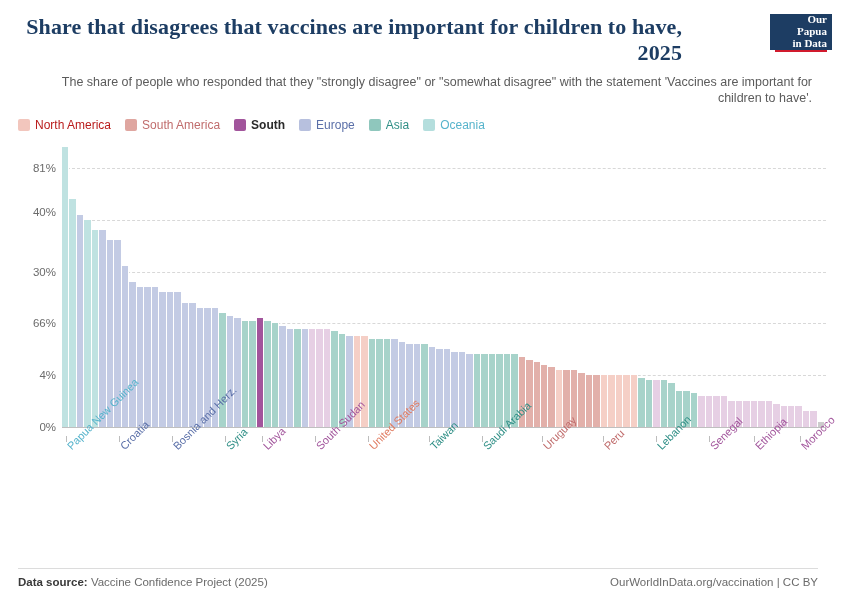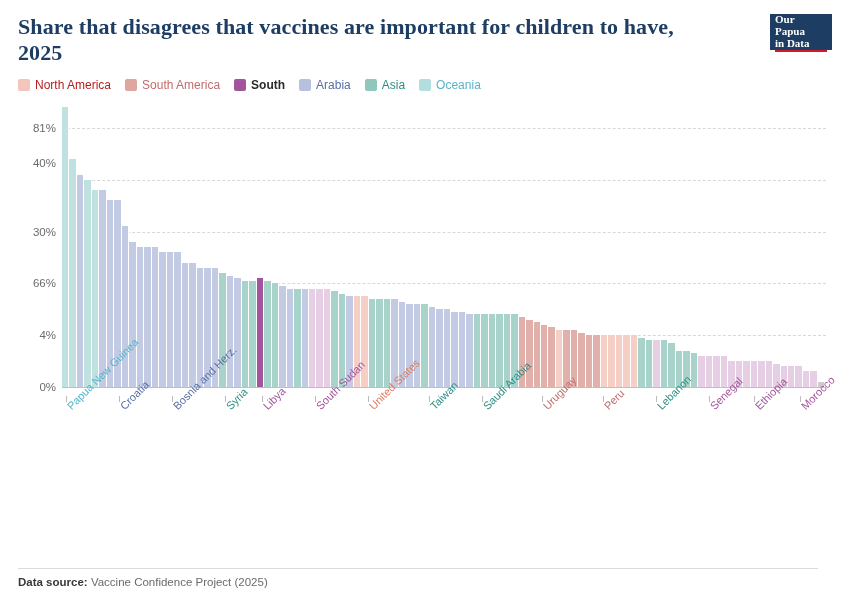--- a/index.html
+++ b/index.html
@@ -7,21 +7,21 @@
     width:850px;height:600px;
     background:#ffffff;
     font-family:"Liberation Sans", sans-serif;
     color:#3a3a3a;
     overflow:hidden;
     position:relative;
   }
   .wrap{position:relative;width:850px;height:600px;box-sizing:border-box;padding:14px 18px 0 18px;}
 
   
-  .header{position:relative;}
+  .header{position:relative;text-align:right;}
   .title{
     font-family:"Liberation Serif", serif;
     font-size:22px;line-height:26px;font-weight:700;color:#1d3d63;
     margin:0 150px 0 0;letter-spacing:.1px;
   }
   .subtitle{
     font-size:12.5px;line-height:16px;color:#5b5b5b;margin-top:8px;margin-right:20px;
   }
   .logo{
     position:absolute;top:0;right:0;width:62px;height:36px;background:#1d3d63;
@@ -64,20 +64,21 @@
   }
   .footer b{color:#3a3a3a;}
 </style>
 </head>
 <body>
 
 <div class="wrap">
 
   <div class="header">
     <h1 class="title">Share that disagrees that vaccines are important for children to have, 2025</h1>
+    <div class="subtitle">The share of people who responded that they "strongly disagree" or "somewhat disagree" with the statement 'Vaccines are important for children to have'.</div>
     <div class="logo">
       <span>Our Papua</span>
       <span class="l2">in Data</span>
     </div>
   </div>
 
   <div class="legend" id="legend">
       <div class="legend-item">
         <span class="legend-swatch" style="background: rgb(242, 198, 189);"></span>
         <span style="color: #b91c1c;">North America</span>
@@ -85,21 +86,21 @@
       <div class="legend-item">
         <span class="legend-swatch" style="background: rgb(223, 166, 160);"></span>
         <span style="color: rgb(192, 108, 108);">South America</span>
       </div>
       <div class="legend-item">
         <span class="legend-swatch" style="background: rgb(162, 85, 156);"></span>
         <span style="color: rgb(43, 43, 43); font-weight: 700;">South</span>
       </div>
       <div class="legend-item">
         <span class="legend-swatch" style="background: rgb(183, 192, 222);"></span>
-        <span style="color: rgb(90, 111, 168);">Arabia</span>
+        <span style="color: rgb(90, 111, 168);">Europe</span>
       </div>
       <div class="legend-item">
         <span class="legend-swatch" style="background: rgb(143, 199, 189);"></span>
         <span style="color: rgb(47, 143, 134);">Asia</span>
       </div>
       <div class="legend-item">
         <span class="legend-swatch" style="background: rgb(180, 222, 221);"></span>
         <span style="color: rgb(87, 180, 204);">Oceania</span>
       </div>
     </div>
@@ -217,21 +218,21 @@
           <div class="bar" title="Rwanda: 3%" style="height: 15.5455px; background: rgb(230, 207, 228); border-right: 1px solid rgb(255, 255, 255);"></div>
           <div class="bar" title="Burundi: 3%" style="height: 15.5455px; background: rgb(230, 207, 228); border-right: 1px solid rgb(255, 255, 255);"></div>
           <div class="bar" title="undefined: 1%" style="height: 5.18182px; background: rgb(204, 204, 204); border-right: 1px solid rgb(255, 255, 255);"></div>
         </div>
     </div>
     <div id="yticks">
         <div class="ytick" style="top: 285px;">0%</div>
         <div class="ytick" style="top: 233.182px;">4%</div>
         <div class="ytick" style="top: 181.364px;">66%</div>
         <div class="ytick" style="top: 129.545px;">30%</div>
-        <div class="ytick" style="top: 61px;">40%</div>
+        <div class="ytick" style="top: 70px;">40%</div>
         <div class="ytick" style="top: 25.9091px;">81%</div>
       </div>
   </div>
 
   <div class="xaxis" id="xaxis">
       <div class="tickmark" style="left: 3.78218px;"></div>
       <div class="xlabel" style="left: 3.78218px; color: rgb(87, 180, 204);">Papua New Guinea</div>
       <div class="tickmark" style="left: 56.7327px;"></div>
       <div class="xlabel" style="left: 56.7327px; color: rgb(90, 111, 168);">Croatia</div>
       <div class="tickmark" style="left: 109.683px;"></div>
@@ -260,15 +261,16 @@
       <div class="xlabel" style="left: 692.139px; color: rgb(162, 85, 156);">Ethiopia</div>
       <div class="tickmark" style="left: 737.525px;"></div>
       <div class="xlabel" style="left: 737.525px; color: rgb(162, 85, 156);">Morocco</div>
     </div>
 
   <div class="footer">
     <div>
       <b>Data source:</b>
       <span>Vaccine Confidence Project (2025)</span>
     </div>
+    <div>OurWorldInData.org/vaccination | CC BY</div>
   </div>
 
 </div>
 
 </body></html>

